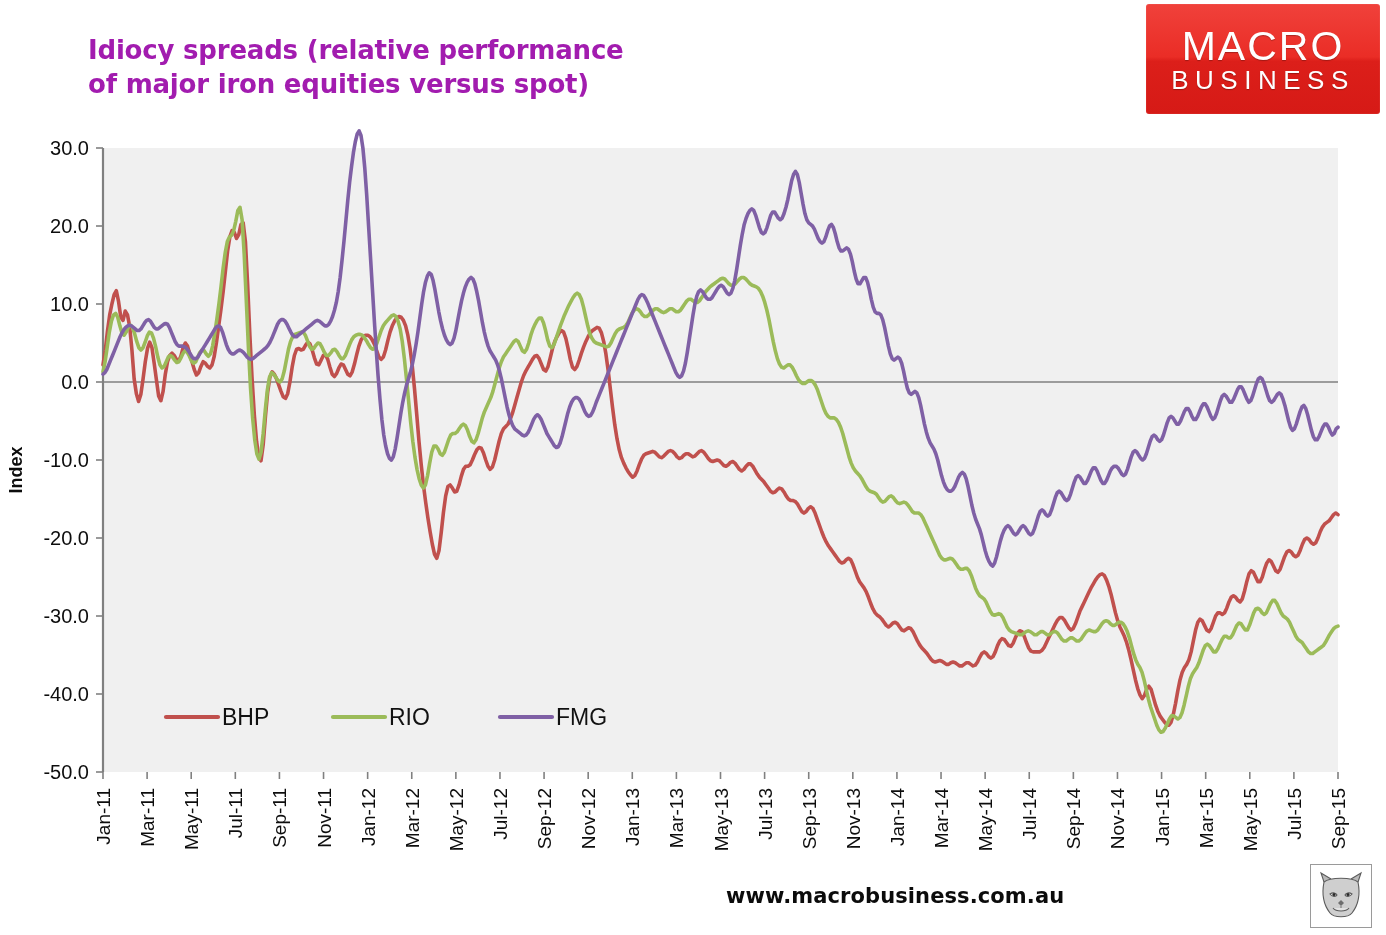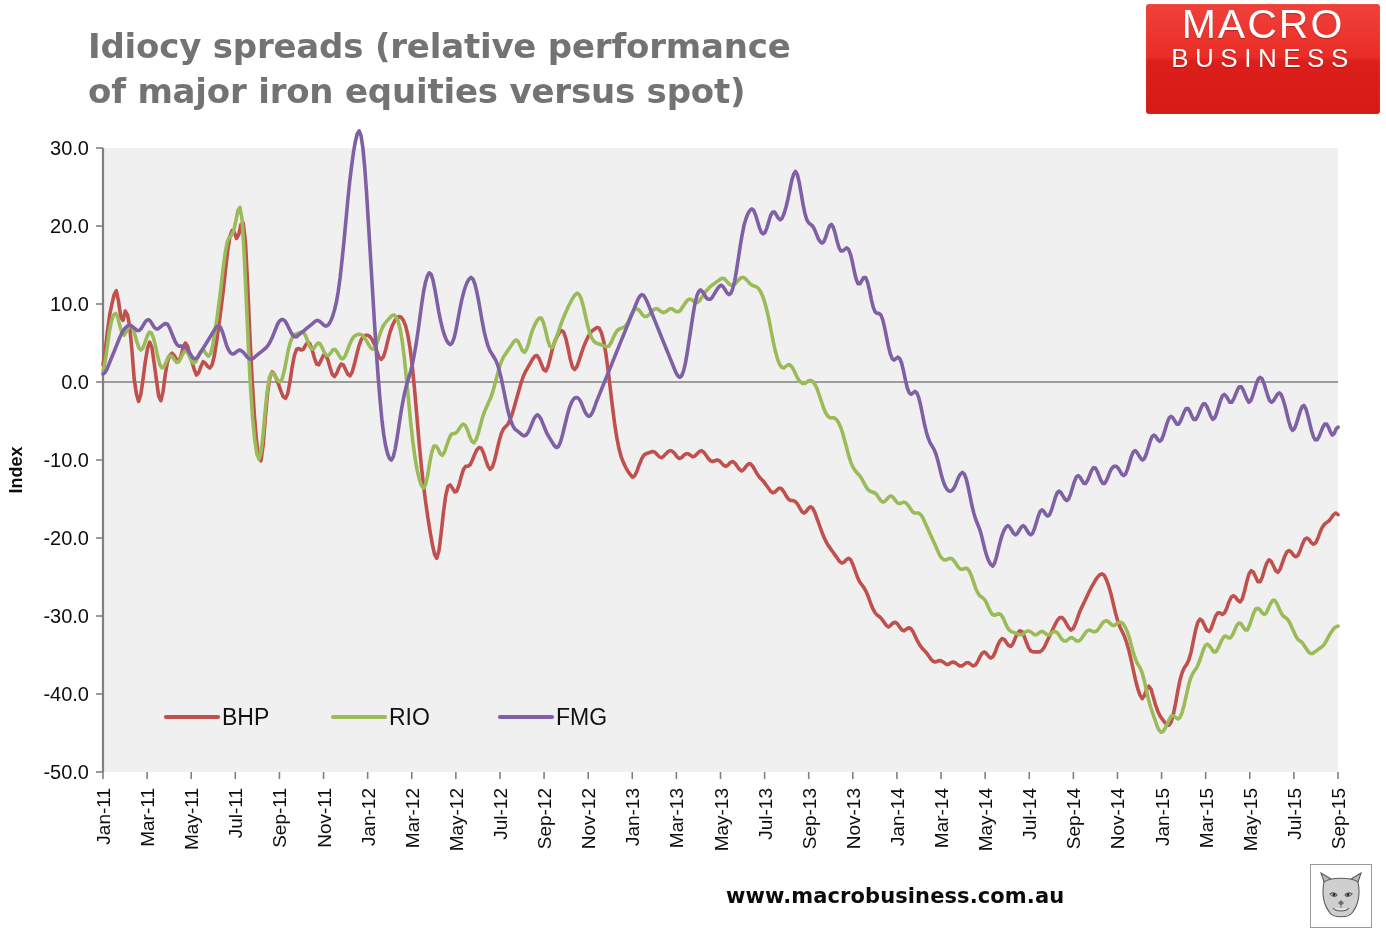--- a/index.html
+++ b/index.html
@@ -8,34 +8,34 @@
     width:1386px;height:935px;
     background:#ffffff;
     font-family:"Liberation Sans", sans-serif;
     overflow:hidden;
     position:relative;
   }
   #chart-root{position:absolute;inset:0;}
 
   
   .chart-title{
-    position:absolute;left:88px;top:24px;width:760px;
+    position:absolute;left:88px;top:33px;width:760px;
     font-family:"DejaVu Sans","Liberation Sans",sans-serif;
-    font-weight:bold;font-size:34px;line-height:1.32;
-    color:#737373;letter-spacing:-0.2px;
+    font-weight:bold;font-size:26px;line-height:1.32;
+    color:#a21caf;letter-spacing:-0.2px;
     white-space:pre-line;
   }
 
   
   .brand-logo{
     position:absolute;right:6px;top:4px;width:234px;height:110px;
     background:linear-gradient(180deg,#f0413b 0%,#ea2d26 48%,#dc1f1a 52%,#d61a16 100%);
     border-radius:3px;
     display:flex;flex-direction:column;
-    align-items:center;
+    align-items:center;justify-content:center;
     box-shadow:inset 0 0 0 1px rgba(255,255,255,.05);
   }
   .brand-macro{
     color:#ffffff;font-size:41px;font-weight:400;letter-spacing:2px;
     font-family:"Liberation Sans",sans-serif;line-height:1;
     text-shadow:0 1px 1px rgba(0,0,0,.28);
   }
   .brand-business{
     color:#ffffff;font-size:26px;font-weight:400;letter-spacing:6.5px;
     font-family:"Liberation Sans",sans-serif;line-height:1;

